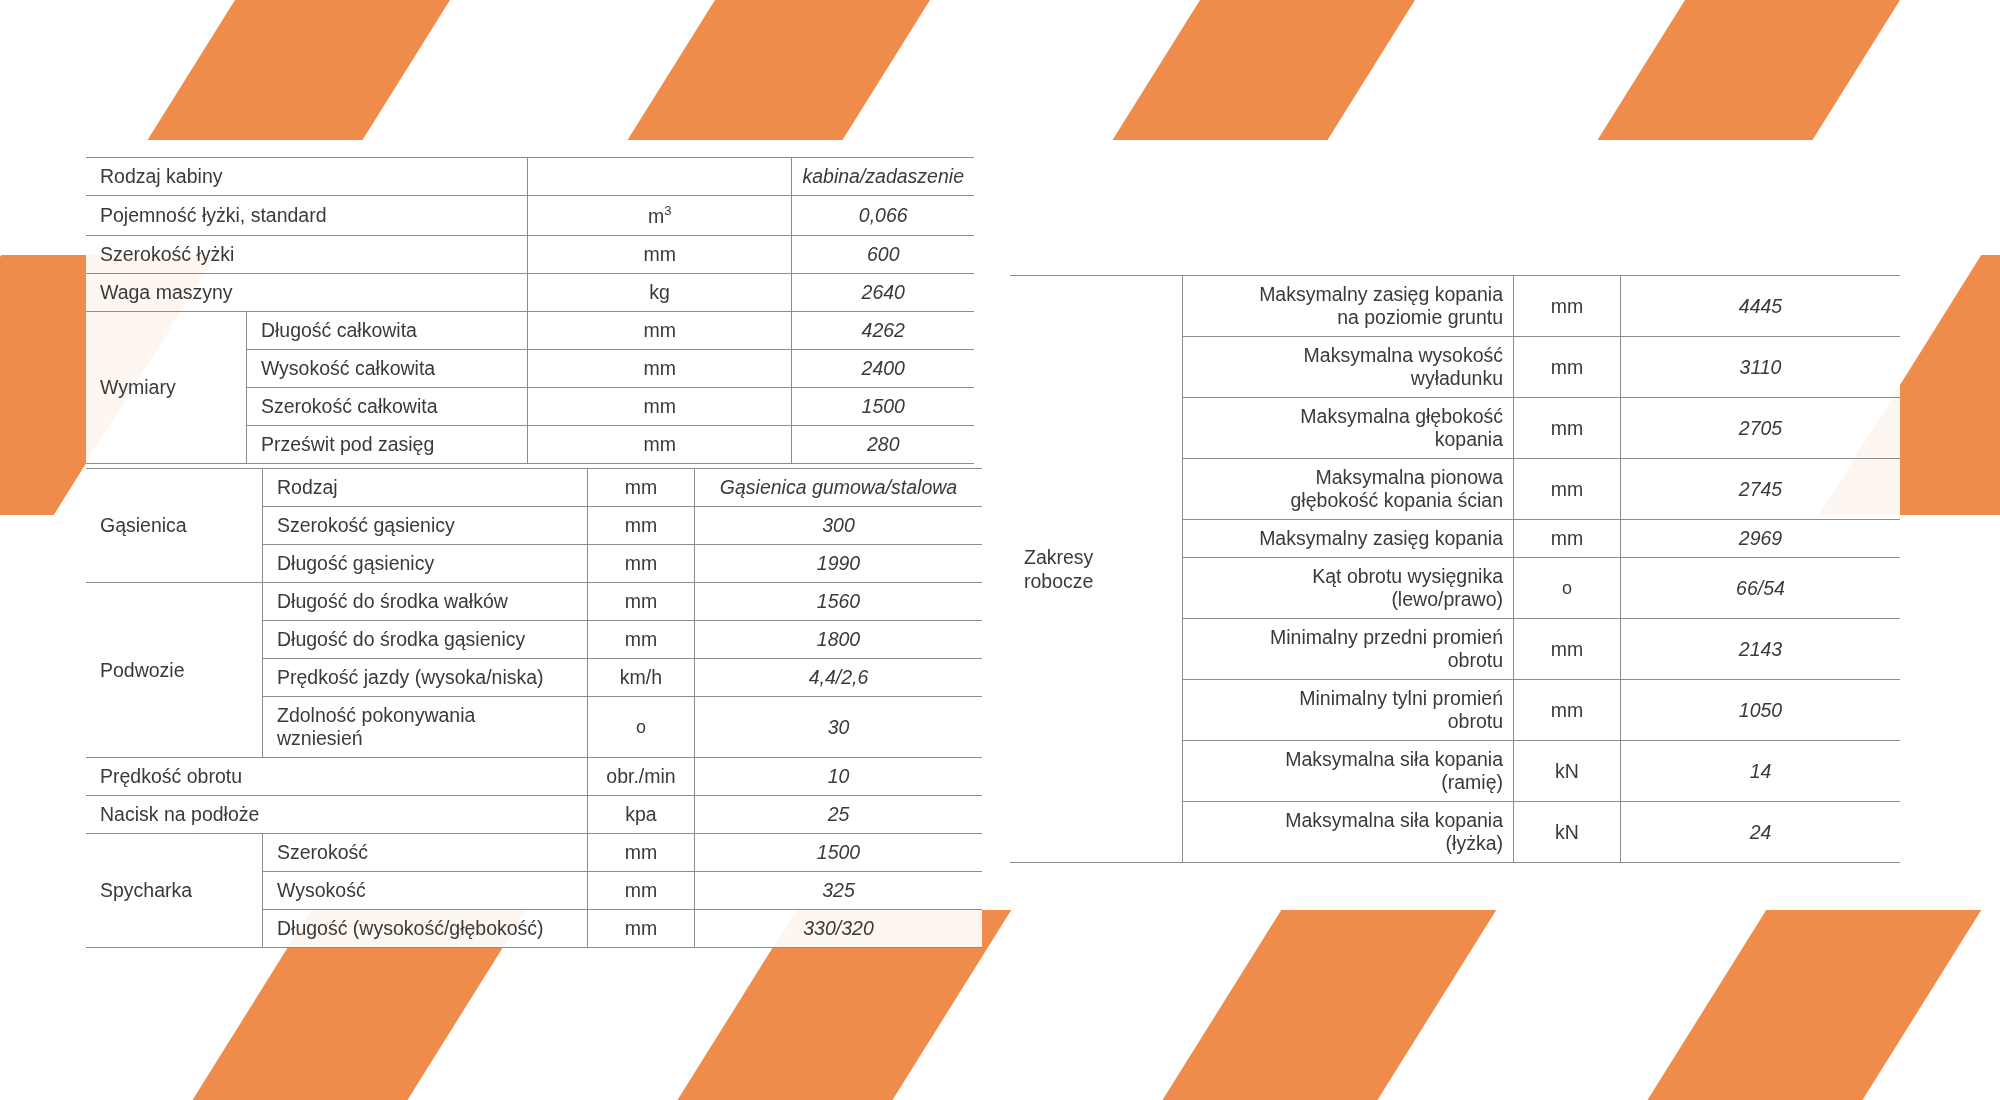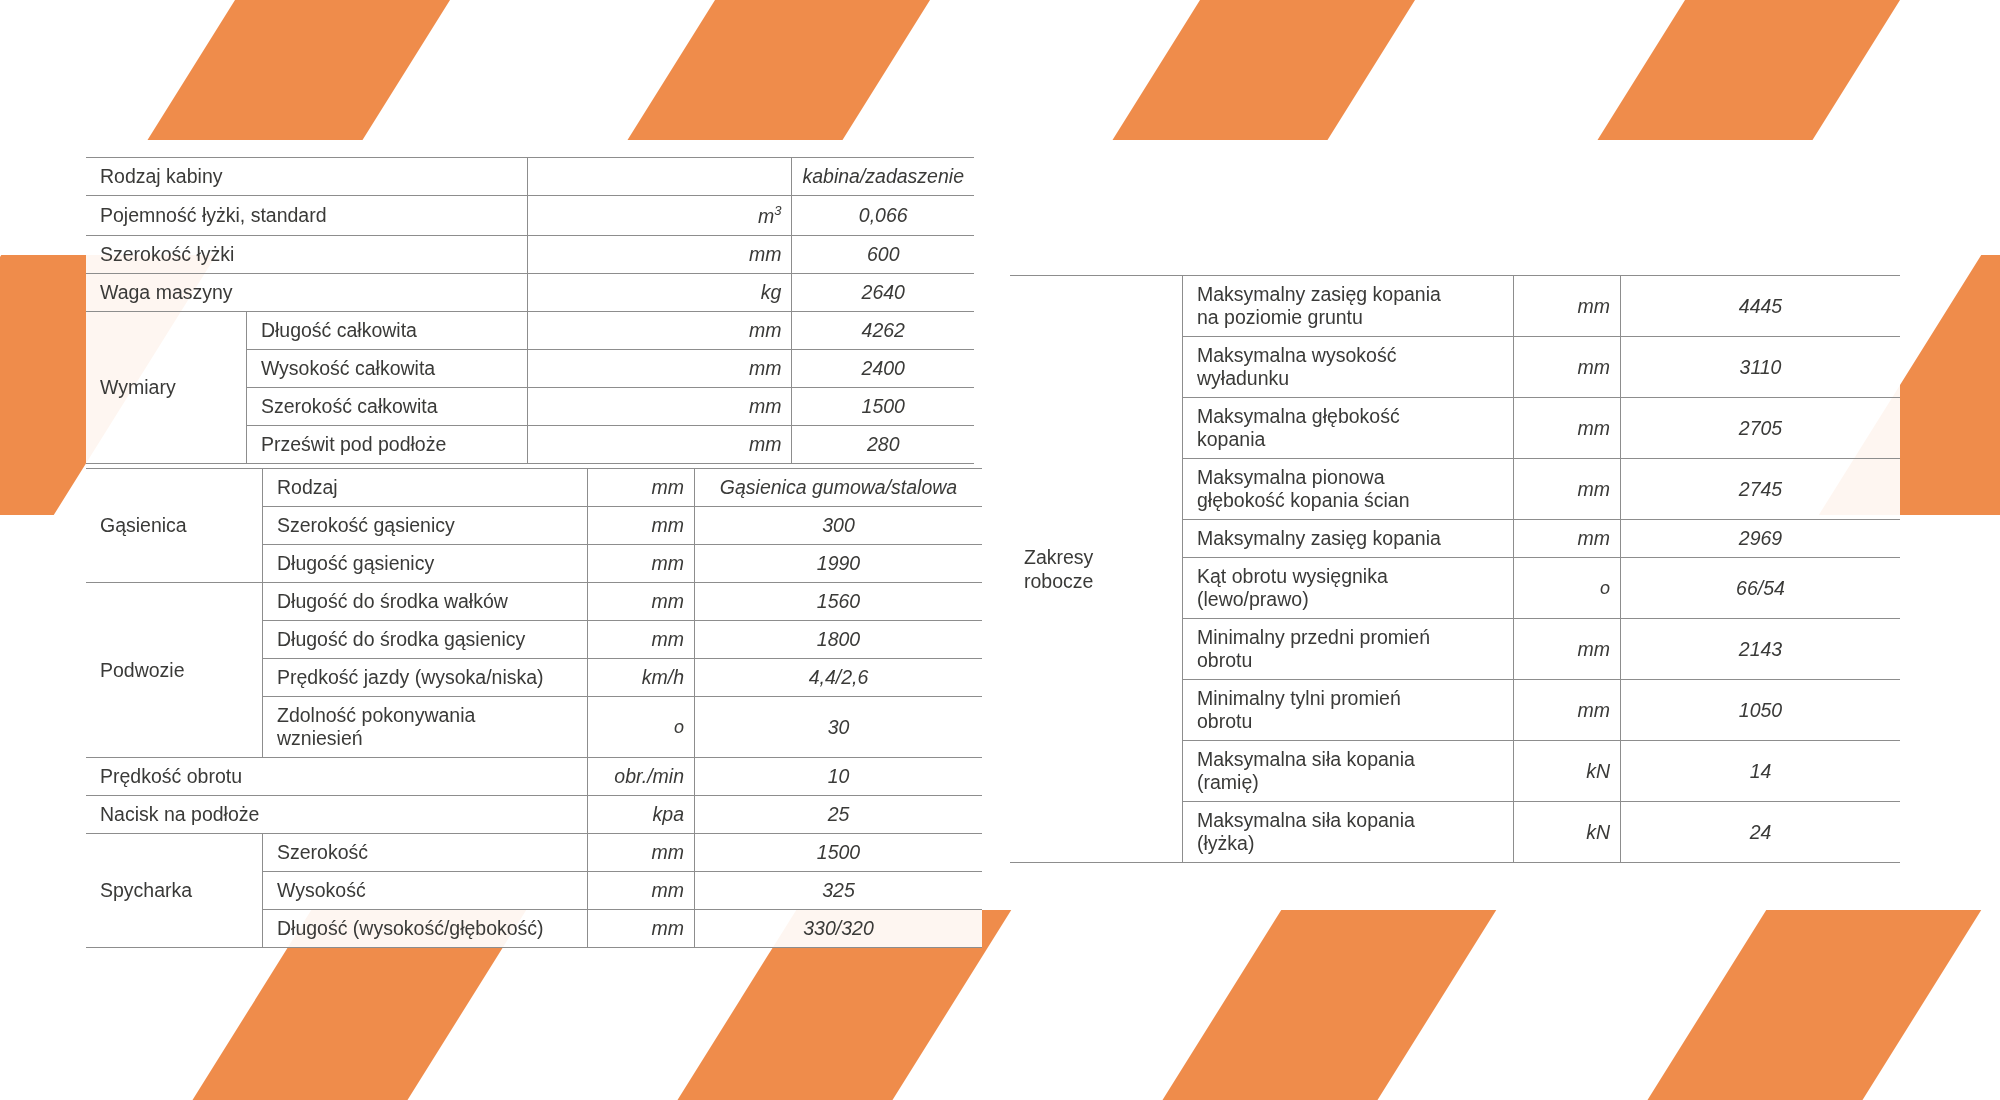--- a/index.html
+++ b/index.html
@@ -54,43 +54,42 @@
     padding-left: 14px !important;
   }
   .lbl {
     border-right: 1.3px solid #8d8d8d;
     padding-left: 14px !important;
     white-space: pre-line;
     line-height: 1.18;
   }
   .unit {
     border-right: 1.3px solid #8d8d8d;
-    text-align: right;
+    text-align: center;
     width: 86px;
-    font-style: italic;
   }
   .val {
     text-align: center;
     font-style: italic;
   }
   .nb-top { border-top: none; }
 
   
   #table-main    { left: 86px;  top: 157px;  width: 888px; }
   #table-track   { left: 86px;  top: 468px;  width: 896px; }
   #table-right   { left: 1010px; top: 275px; width: 890px; }
 
   #table-main .c0 { width: 152px; }
   #table-main .c1 { width: 300px; }
 
   #table-track .c0 { width: 152px; }
   #table-track .c1 { width: 300px; margin-left: 38px; }
 
   #table-right .c0 { width: 148px; }
-  #table-right .c1 { width: 306px; }
+  #table-right .c1 { width: 306px; text-align: right; }
 
   .sup { font-size: 13px; vertical-align: super; }
   .deg { font-size: 18px; }
 </style>
 </head>
 <body>
 
 <div class="stripe-layer">
   <div class="stripe" style="left:210px;  top:-60px;  width:215px; height:200px;"></div>
   <div class="stripe" style="left:690px;  top:-60px;  width:215px; height:200px;"></div>
@@ -140,21 +139,21 @@
         <td class="lbl c1">Wysokość całkowita</td>
         <td class="unit">mm</td>
         <td class="val">2400</td>
       </tr>
       <tr>
         <td class="lbl c1">Szerokość całkowita</td>
         <td class="unit">mm</td>
         <td class="val">1500</td>
       </tr>
       <tr>
-        <td class="lbl c1">Prześwit pod podłoże</td>
+        <td class="lbl c1">Prześwit pod zasięg</td>
         <td class="unit">mm</td>
         <td class="val">280</td>
       </tr>
     </tbody>
   </table>
 
   <table class="tbl" id="table-track">
     <tbody>
       <tr>
         <td class="grp c0" rowspan="3">Gąsienica</td>

